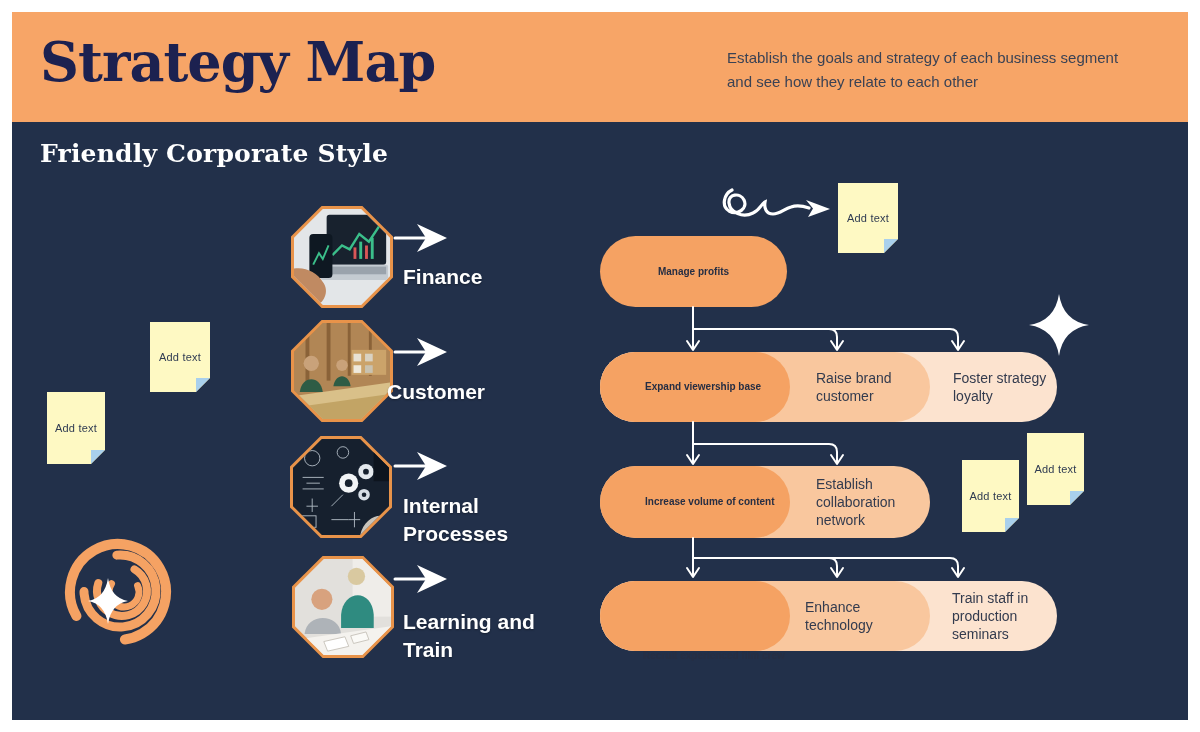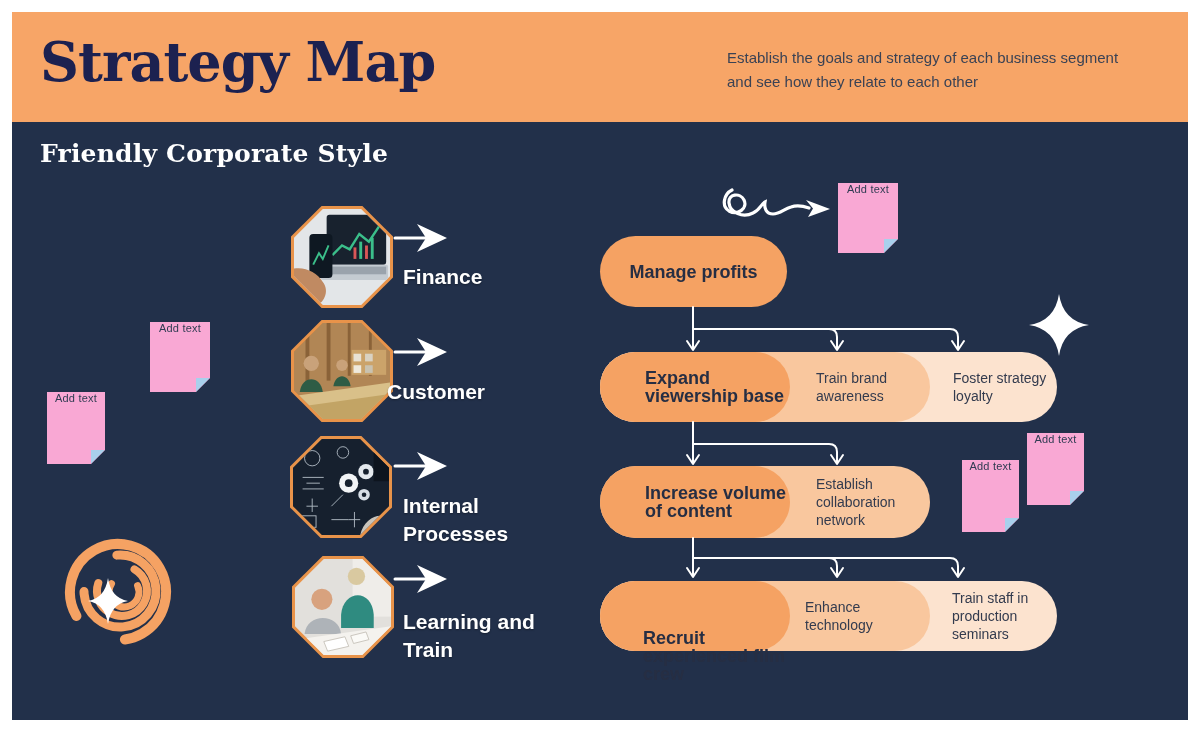--- a/index.html
+++ b/index.html
@@ -10,42 +10,42 @@
   .header { position:absolute; left:0; top:0; width:1176px; height:110px; background:#F7A567; }
 
   .title { position:absolute; left:28px; top:18px; font-family:"DejaVu Serif", serif; font-weight:700;
            font-size:54px; color:#1C2150; letter-spacing:-1px; }
   .subtitle { position:absolute; left:715px; top:34px; width:450px; font-size:15px; line-height:24px; color:#3A4254; }
 
   .section-heading { position:absolute; left:28px; top:127px; font-family:"DejaVu Serif", serif; font-weight:700;
                      font-size:25px; color:#ffffff; letter-spacing:0.2px; }
 
   
-  .note { position:absolute; background:#f9a8d4; display:flex; align-items:flex-start; justify-content:center;
+  .note { position:absolute; background:#fef9c3; display:flex; align-items:center; justify-content:center;
           clip-path:polygon(0 0,100% 0,100% calc(100% - 14px),calc(100% - 14px) 100%,0 100%); }
   .note span { font-size:11px; color:#2F3B52; letter-spacing:0.2px; }
   .note .fold { position:absolute; right:0; bottom:0; width:14px; height:14px; background:#A9D0EC;
                 clip-path:polygon(0 0,100% 0,0 100%); }
 
   
   .octagon { position:absolute; width:102px; height:102px; background:#E8934A;
              clip-path:polygon(30% 0%,70% 0%,100% 30%,100% 70%,70% 100%,30% 100%,0% 70%,0% 30%); }
   .octagon .inner { position:absolute; left:3px; top:3px; width:96px; height:96px;
              clip-path:polygon(30% 0%,70% 0%,100% 30%,100% 70%,70% 100%,30% 100%,0% 70%,0% 30%); }
   .octagon svg { width:100%; height:100%; display:block; }
 
   .persp-label { position:absolute; font-size:21px; font-weight:700; color:#ffffff; line-height:28px;
                  text-shadow:0 1px 2px rgba(0,0,0,0.35); }
 
   .pointer-arrow { position:absolute; }
 
   
   .pill { position:absolute; border-radius:36px; }
   .pill-text { position:absolute; font-size:14px; line-height:18px; color:#333B4E; display:flex; align-items:center; }
-  .pill-text.em { font-weight:700; font-size:18px; color:#262E43; }
+  .pill-text.em { font-weight:700; font-size:10px; color:#262E43; }
 
   .overlay-svg { position:absolute; left:0; top:0; width:1200px; height:732px; pointer-events:none; }
 </style>
 </head>
 <body>
 
 <div class="canvas">
 
   <div class="header">
     <div class="title">Strategy Map</div>
@@ -202,21 +202,21 @@
     <path d="M30,0 Q34,27 60,31 Q34,35 30,62 Q26,35 0,31 Q26,27 30,0" fill="#FFFFFF"></path>
   </svg>
 
   <div class="pill" style="left:588px; top:224px; width:187px; height:71px; background:#F5A263;"></div>
   <div class="pill-text em" style="left:588px; top:224px; width:187px; height:71px; justify-content:center;">Manage profits</div>
 
   <div class="pill" style="left:588px; top:340px; width:457px; height:70px; background:#FCE3CF; border-radius:35px;"></div>
   <div class="pill" style="left:588px; top:340px; width:330px; height:70px; background:#F9C79E; border-radius:35px;"></div>
   <div class="pill" style="left:588px; top:340px; width:190px; height:70px; background:#F5A263; border-radius:35px;"></div>
   <div class="pill-text em" style="left:633px; top:340px; width:145px; height:70px;">Expand viewership base</div>
-  <div class="pill-text" style="left:804px; top:340px; width:112px; height:70px;">Train brand awareness</div>
+  <div class="pill-text" style="left:804px; top:340px; width:112px; height:70px;">Raise brand customer</div>
   <div class="pill-text" style="left:941px; top:340px; width:110px; height:70px;">Foster strategy loyalty</div>
 
   <div class="pill" style="left:588px; top:454px; width:330px; height:72px; background:#F9C79E; border-radius:36px;"></div>
   <div class="pill" style="left:588px; top:454px; width:190px; height:72px; background:#F5A263; border-radius:36px;"></div>
   <div class="pill-text em" style="left:633px; top:454px; width:150px; height:72px;">Increase volume of content</div>
   <div class="pill-text" style="left:804px; top:454px; width:100px; height:72px;">Establish collaboration network</div>
 
   <div class="pill" style="left:588px; top:569px; width:457px; height:70px; background:#FCE3CF; border-radius:35px;"></div>
   <div class="pill" style="left:588px; top:569px; width:330px; height:70px; background:#F9C79E; border-radius:35px;"></div>
   <div class="pill" style="left:588px; top:569px; width:190px; height:70px; background:#F5A263; border-radius:35px;"></div>

